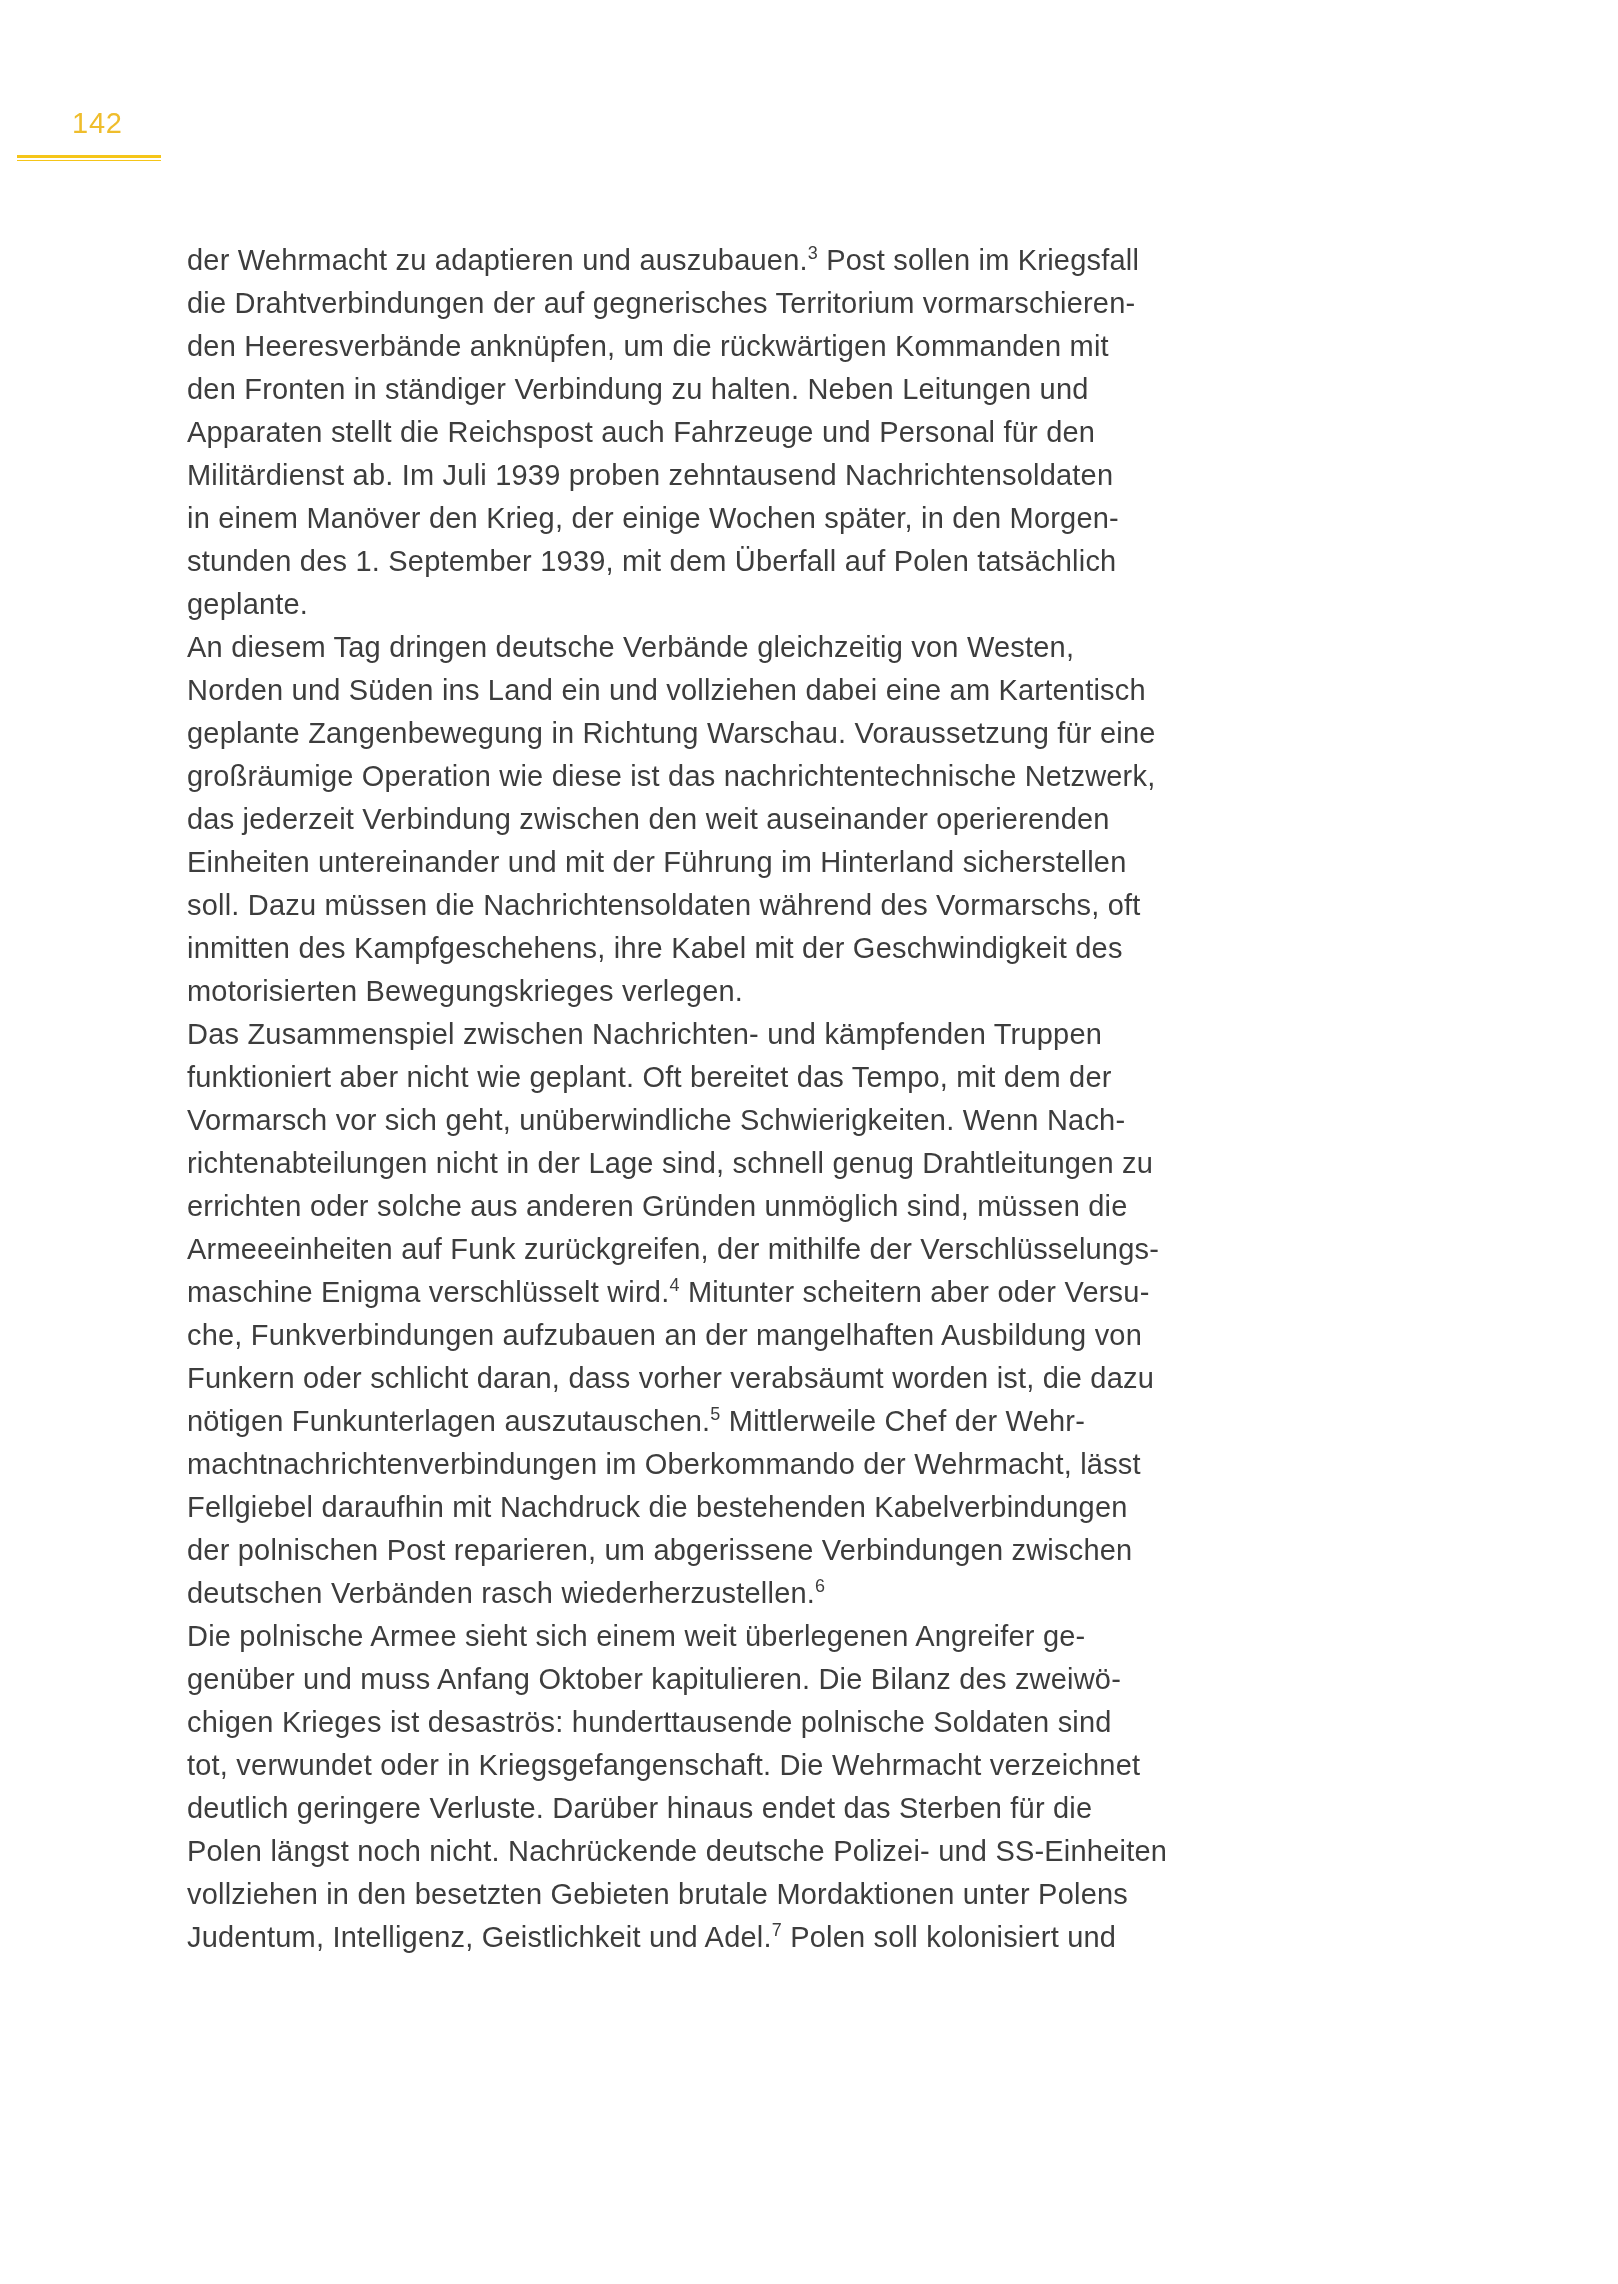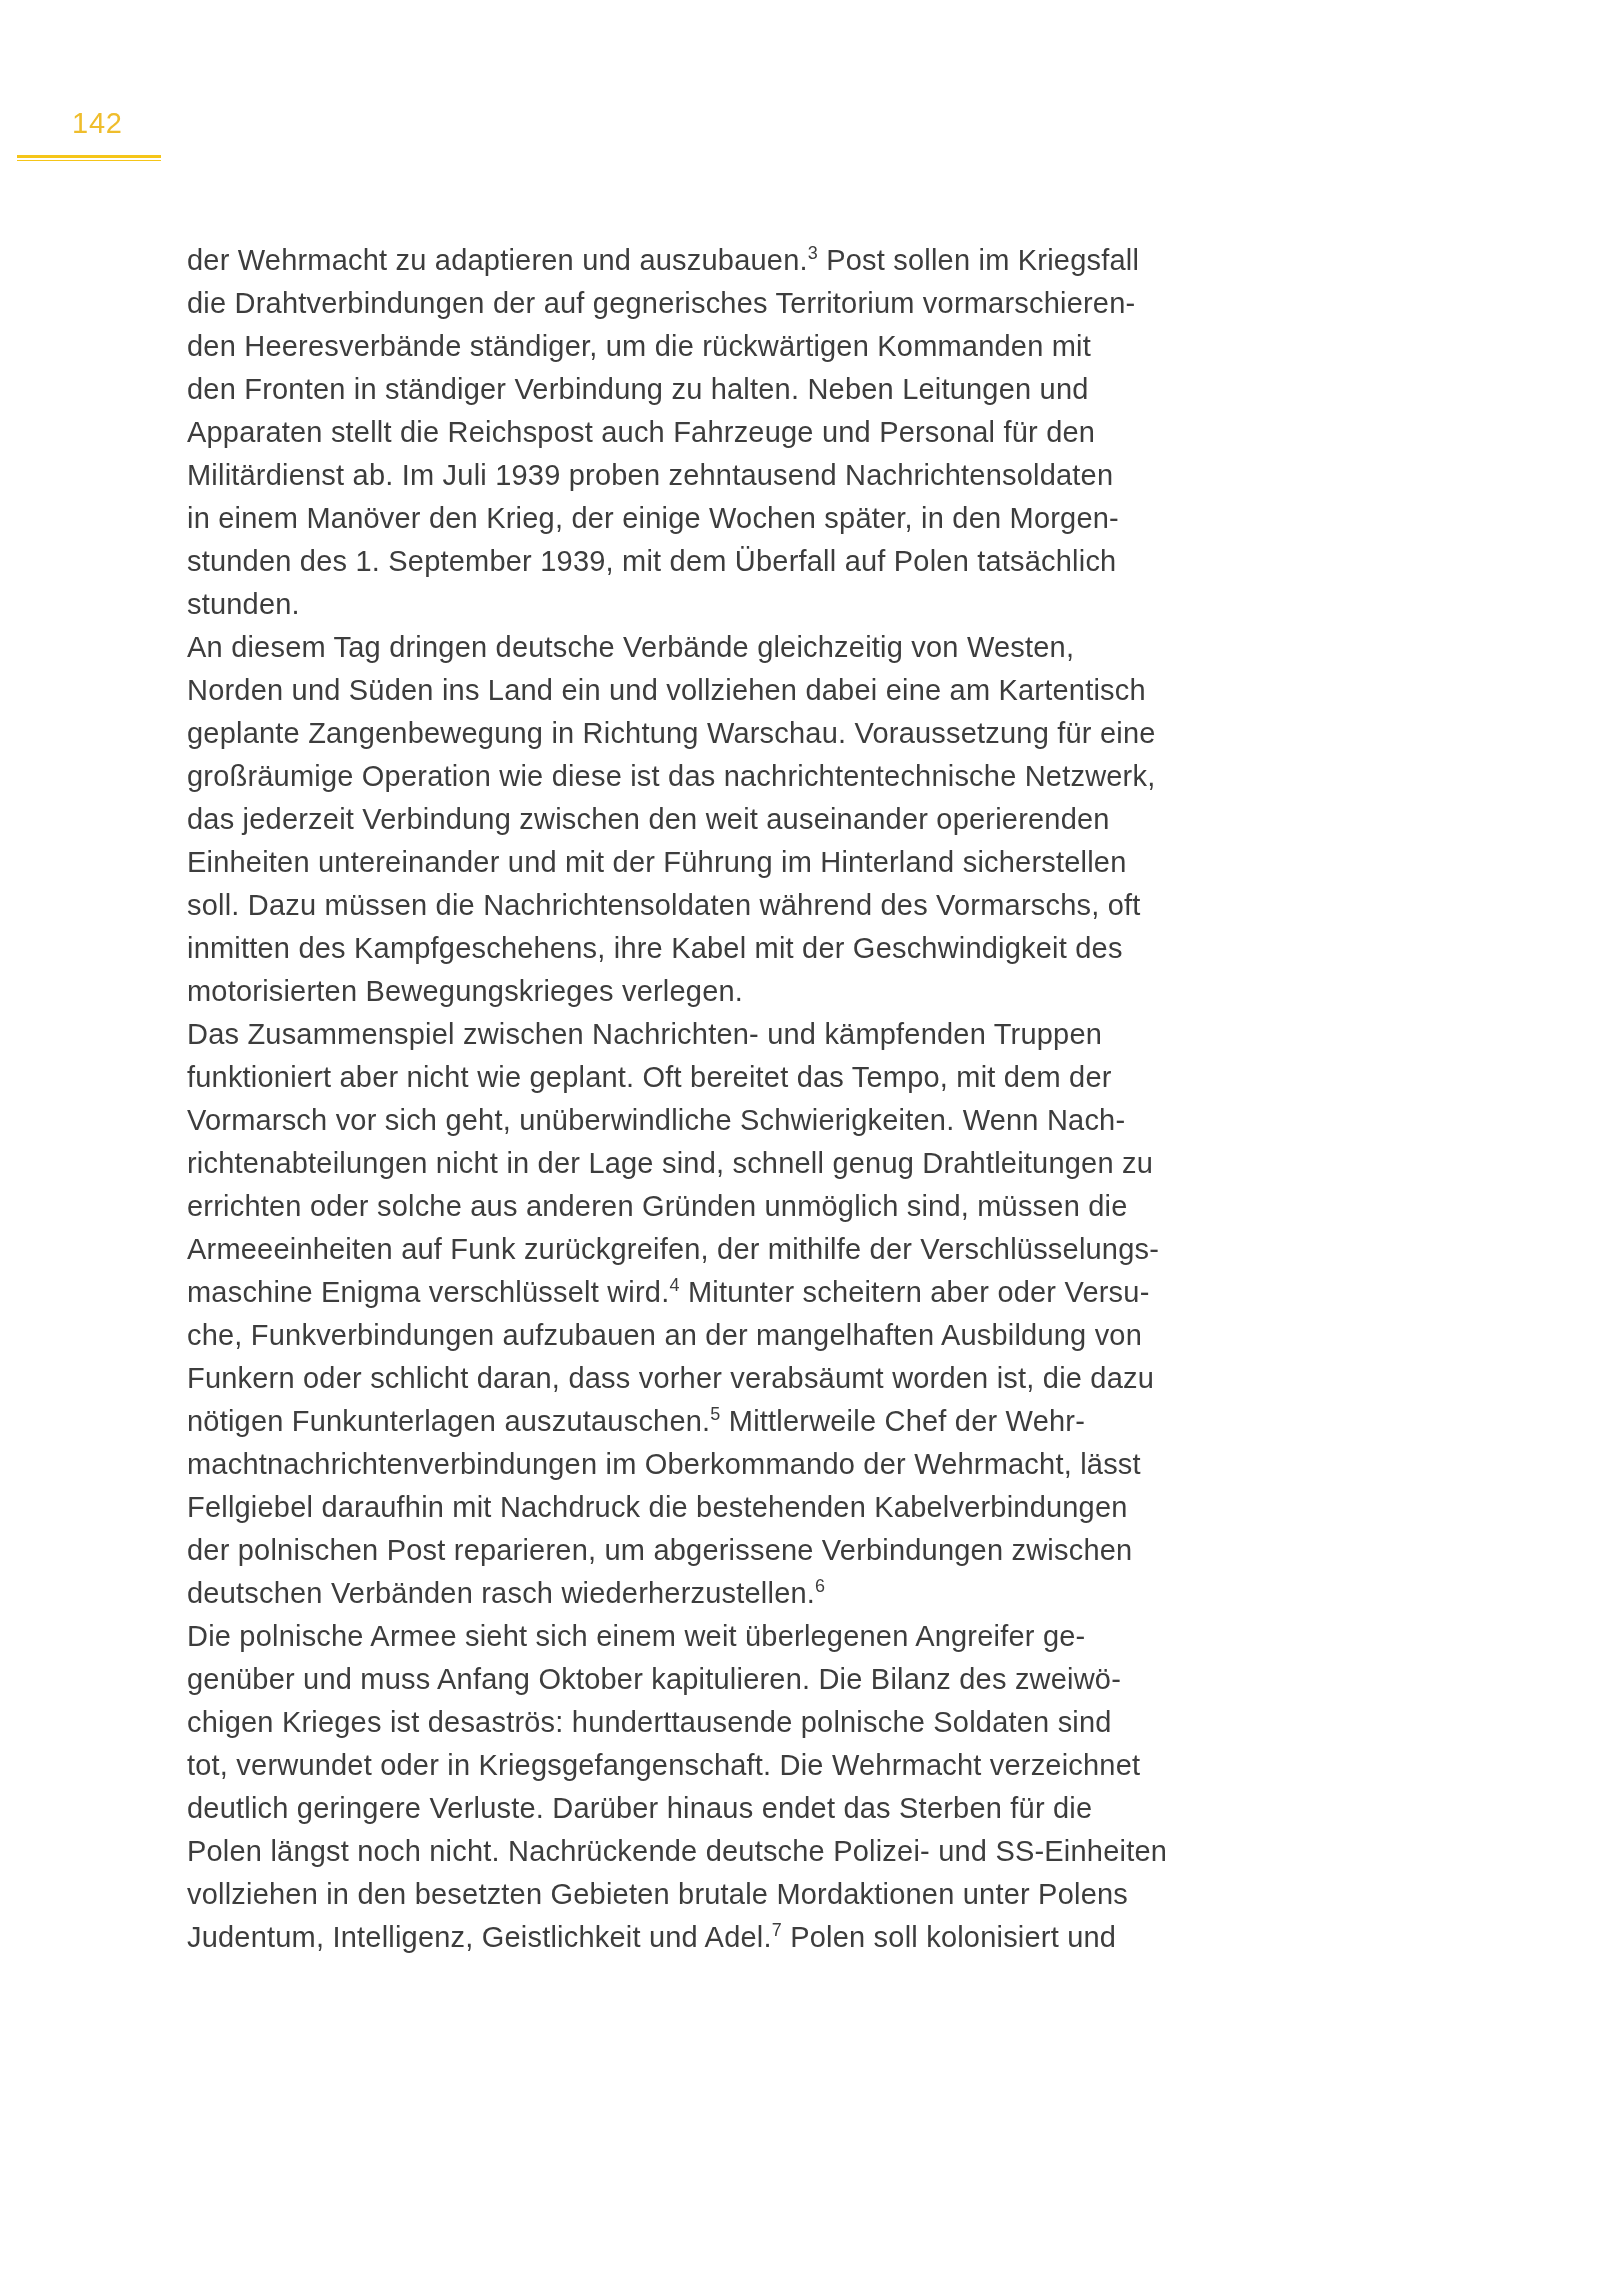--- a/index.html
+++ b/index.html
@@ -60,27 +60,27 @@
 </style>
 </head>
 <body>
 
 <div class="page">
   <div class="page-number">142</div>
   <div class="accent-rule"></div>
   <main class="text-block">
       <div class="text-line"><span class="seg-n">der </span><span class="seg-i">Wehrmacht</span><span class="seg-n"> zu adaptieren und auszubauen.</span><span class="seg-sup">3</span><span class="seg-n"> Post sollen im Kriegsfall</span></div>
       <div class="text-line"><span class="seg-n">die Drahtverbindungen der auf gegnerisches Territorium vormarschieren-</span></div>
-      <div class="text-line"><span class="seg-n">den Heeresverbände ständiger, um die rückwärtigen Kommanden mit</span></div>
+      <div class="text-line"><span class="seg-n">den Heeresverbände anknüpfen, um die rückwärtigen Kommanden mit</span></div>
       <div class="text-line"><span class="seg-n">den Fronten in ständiger Verbindung zu halten. Neben Leitungen und</span></div>
       <div class="text-line"><span class="seg-n">Apparaten stellt die </span><span class="seg-i">Reichspost</span><span class="seg-n"> auch Fahrzeuge und Personal für den</span></div>
       <div class="text-line"><span class="seg-n">Militärdienst ab. Im Juli 1939 proben zehntausend Nachrichtensoldaten</span></div>
       <div class="text-line"><span class="seg-n">in einem Manöver den Krieg, der einige Wochen später, in den Morgen-</span></div>
       <div class="text-line"><span class="seg-n">stunden des 1. September 1939, mit dem Überfall auf Polen tatsächlich</span></div>
-      <div class="text-line"><span class="seg-n">stunden.</span></div>
+      <div class="text-line"><span class="seg-n">geplante.</span></div>
       <div class="text-line"><span class="seg-n">An diesem Tag dringen deutsche Verbände gleichzeitig von Westen,</span></div>
       <div class="text-line"><span class="seg-n">Norden und Süden ins Land ein und vollziehen dabei eine am Kartentisch</span></div>
       <div class="text-line"><span class="seg-n">geplante Zangenbewegung in Richtung Warschau. Voraussetzung für eine</span></div>
       <div class="text-line"><span class="seg-n">großräumige Operation wie diese ist das nachrichtentechnische Netzwerk,</span></div>
       <div class="text-line"><span class="seg-n">das jederzeit Verbindung zwischen den weit auseinander operierenden</span></div>
       <div class="text-line"><span class="seg-n">Einheiten untereinander und mit der Führung im Hinterland sicherstellen</span></div>
       <div class="text-line"><span class="seg-n">soll. Dazu müssen die Nachrichtensoldaten während des Vormarschs, oft</span></div>
       <div class="text-line"><span class="seg-n">inmitten des Kampfgeschehens, ihre Kabel mit der Geschwindigkeit des</span></div>
       <div class="text-line"><span class="seg-n">motorisierten Bewegungskrieges verlegen.</span></div>
       <div class="text-line"><span class="seg-n">Das Zusammenspiel zwischen Nachrichten- und kämpfenden Truppen</span></div>

